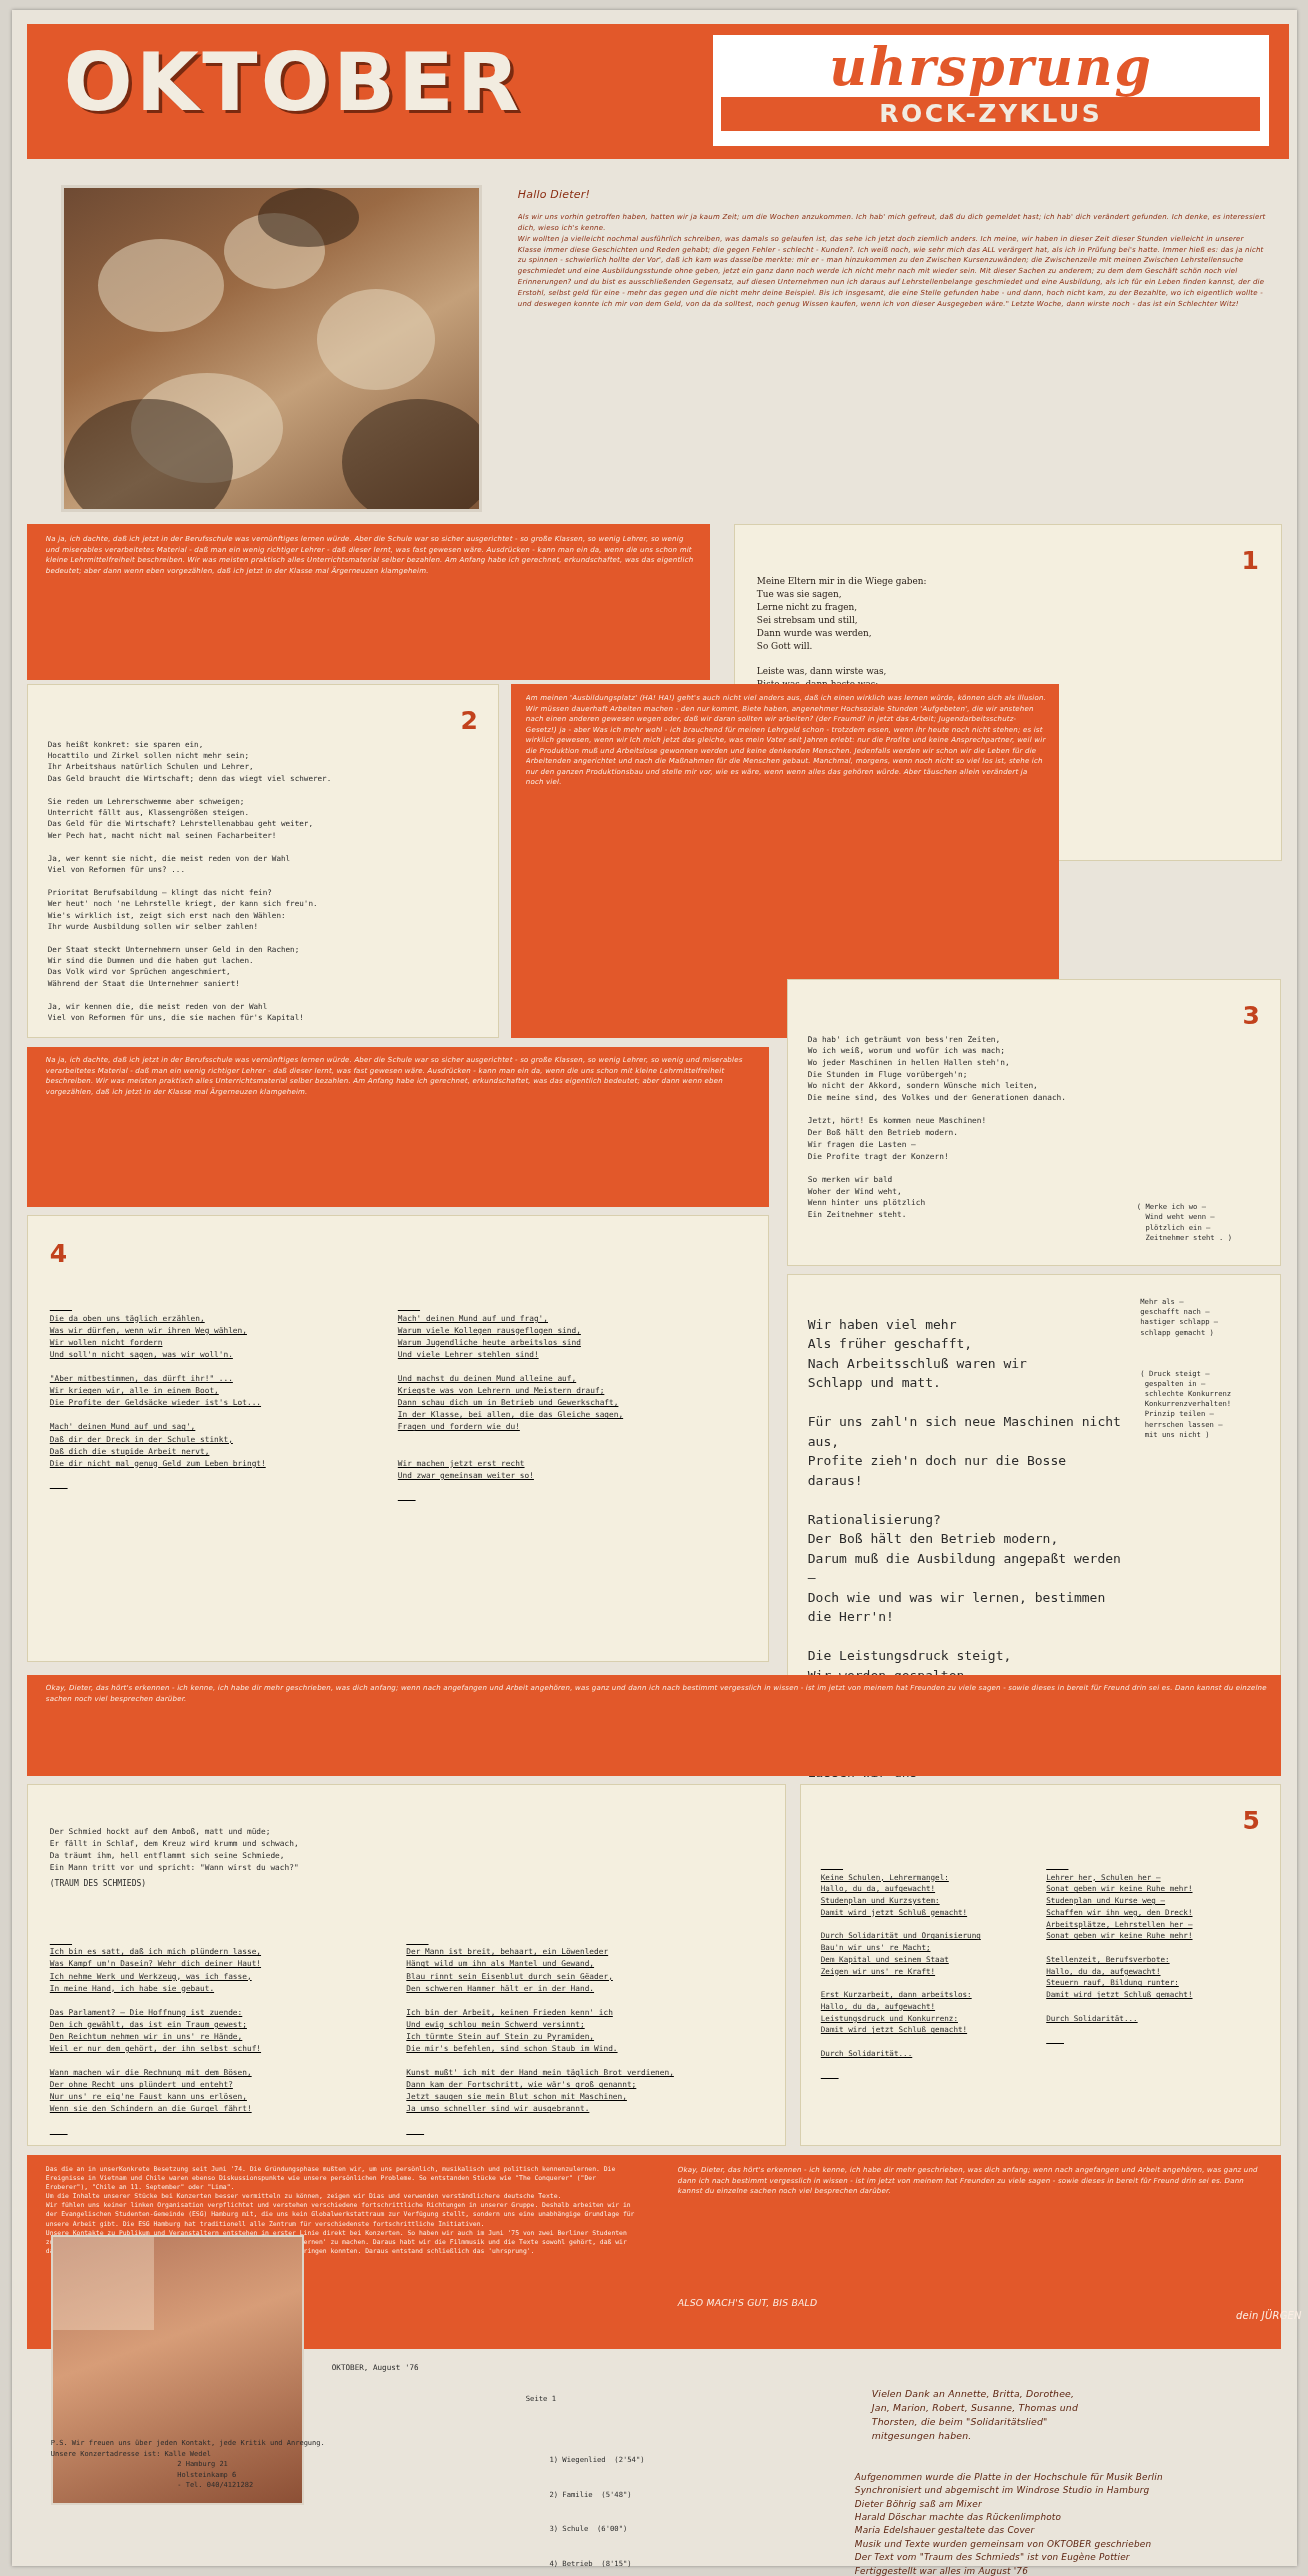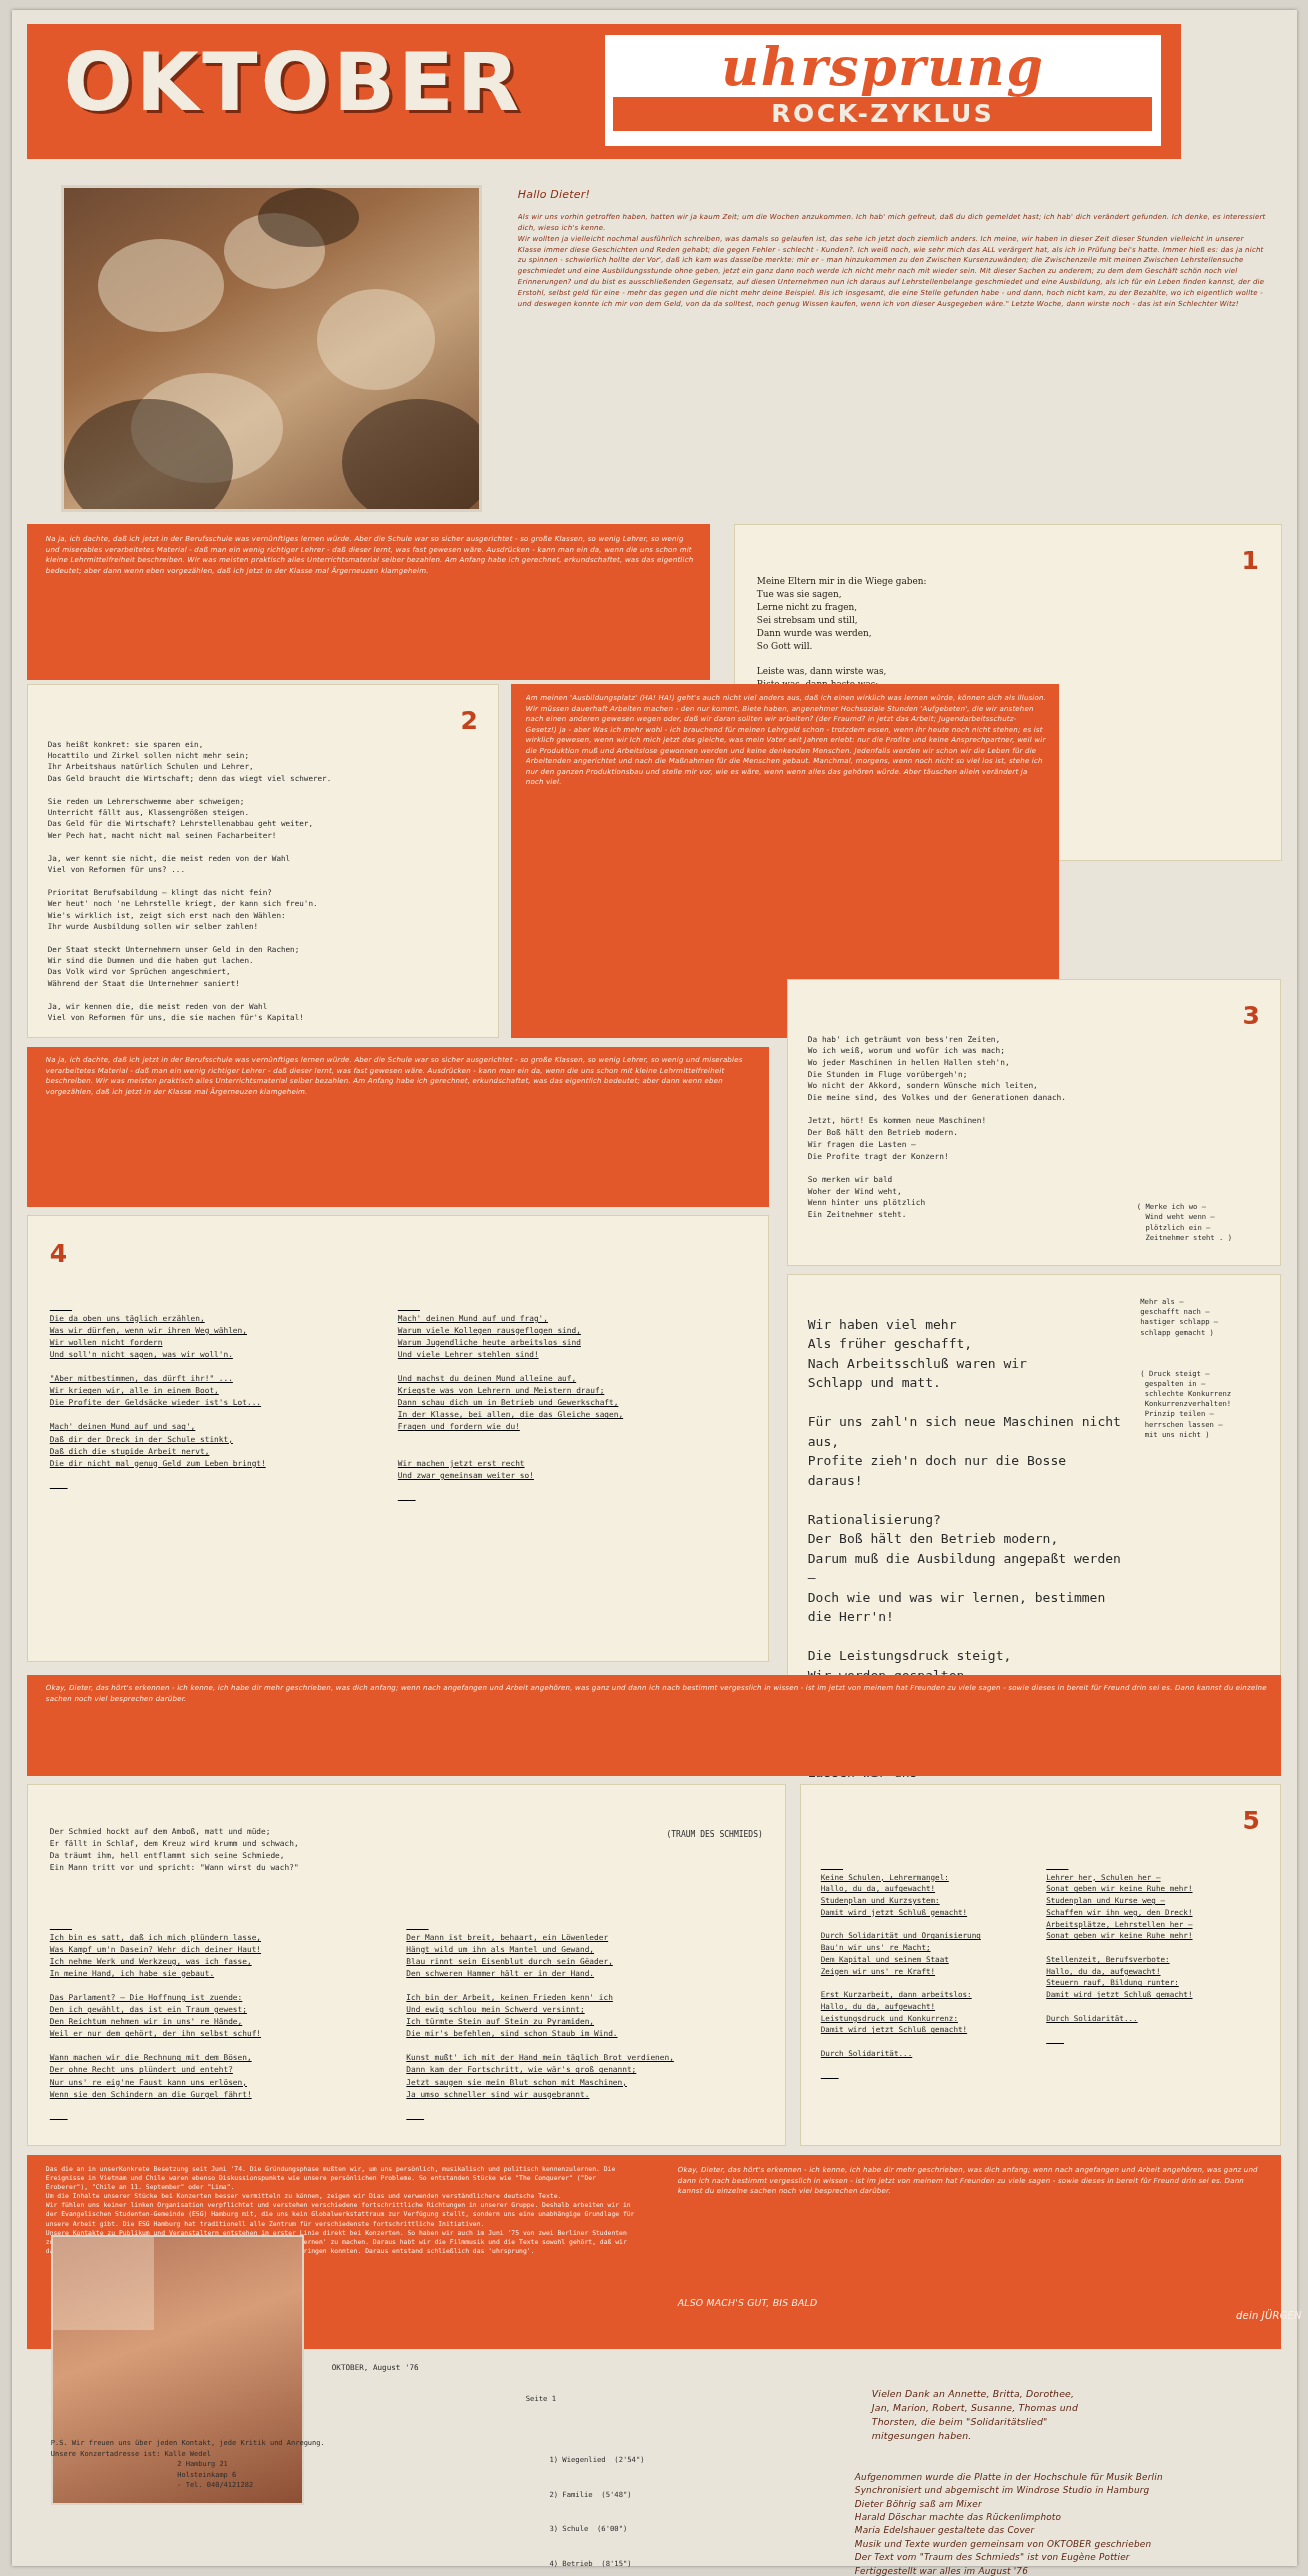--- a/index.html
+++ b/index.html
@@ -26,21 +26,21 @@
     height: 2556px;
     background: #e9e4da;
     box-shadow: 0 0 3.4px rgba(0,0,0,.35);
   }
   .orange-field {
     position: absolute;
     background: #e2582a;
   }
   
   .header {
-    left: 15px; top: 13.5px; width: 1154px; height: 135px;
+    left: 15px; top: 13.5px; width: 1262px; height: 135px;
     background: #e2582a;
   }
   .oktober {
     position: absolute;
     left: 37px; top: 18.5px;
     font-family: "DejaVu Sans", sans-serif;
     font-weight: bold;
     font-size: 81px;
     letter-spacing: 3.4px;
     color: #f2ece0;
@@ -342,21 +342,21 @@
 Wir machen jetzt erst recht
 Und zwar gemeinsam weiter so!</div>
         </div>
       </div>
     </div>
 
     <div class="orange-field" style="left:15px; top:1665px; width:1254px; height:101px;"></div>
     <div class="block hand" style="left:34px; top:1673px; width:1222px; height:84px; color:#fbeee4; font-size:7px; line-height:1.5; overflow:hidden;">Okay, Dieter, das hört's erkennen - ich kenne, ich habe dir mehr geschrieben, was dich anfang; wenn nach angefangen und Arbeit angehören, was ganz und dann ich nach bestimmt vergesslich in wissen - ist im jetzt von meinem hat Freunden zu viele sagen - sowie dieses in bereit für Freund drin sei es. Dann kannst du einzelne sachen noch viel besprechen darüber.</div>
 
     <div class="block cream" style="left:15px; top:1774px; width:759px; height:362px; padding:20px 22px;">
-      <div style="display:flex; justify-content:space-between; align-items:flex-start;">
+      <div style="display:flex; justify-content:space-between; align-items:flex-start;flex-direction:column;">
         <div class="typed" style="white-space:pre-wrap; font-size:7.8px; line-height:1.55; width:62%;">Der Schmied hockt auf dem Amboß, matt und müde;
 Er fällt in Schlaf, dem Kreuz wird krumm und schwach,
 Da träumt ihm, hell entflammt sich seine Schmiede,
 Ein Mann tritt vor und spricht: "Wann wirst du wach?"</div>
         <div class="typed" style="font-size:8px; margin-top:3.4px;">(TRAUM DES SCHMIEDS)</div>
       </div>
       <div class="cols" style="margin-top:15px;">
         <div class="col">
           <div class="typed" style="white-space:pre-wrap; font-size:7.8px; line-height:1.55;">Ich bin es satt, daß ich mich plündern lasse,
 Was Kampf um'n Dasein? Wehr dich deiner Haut!

